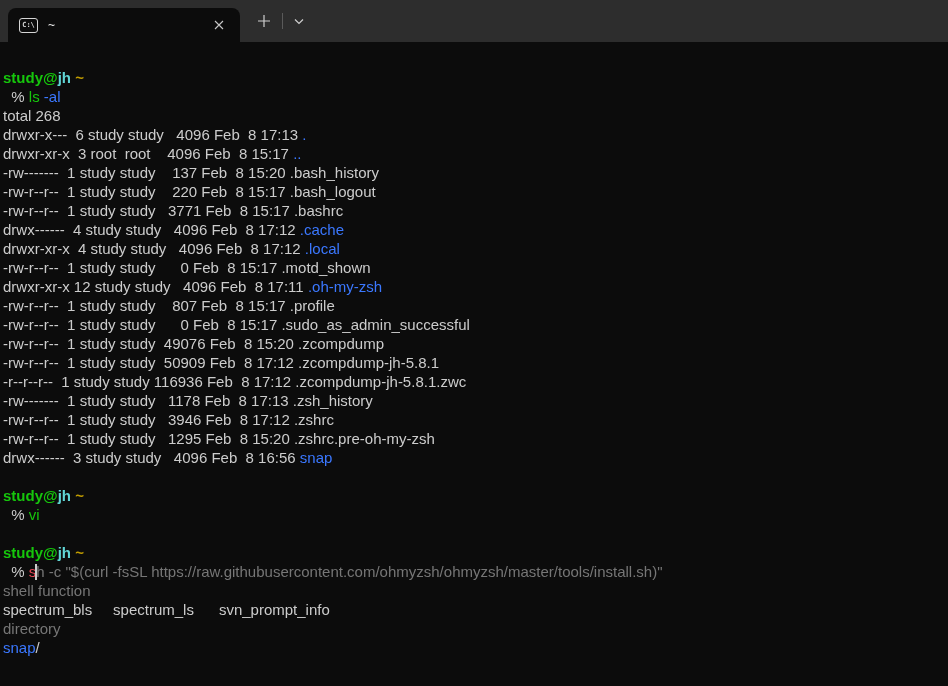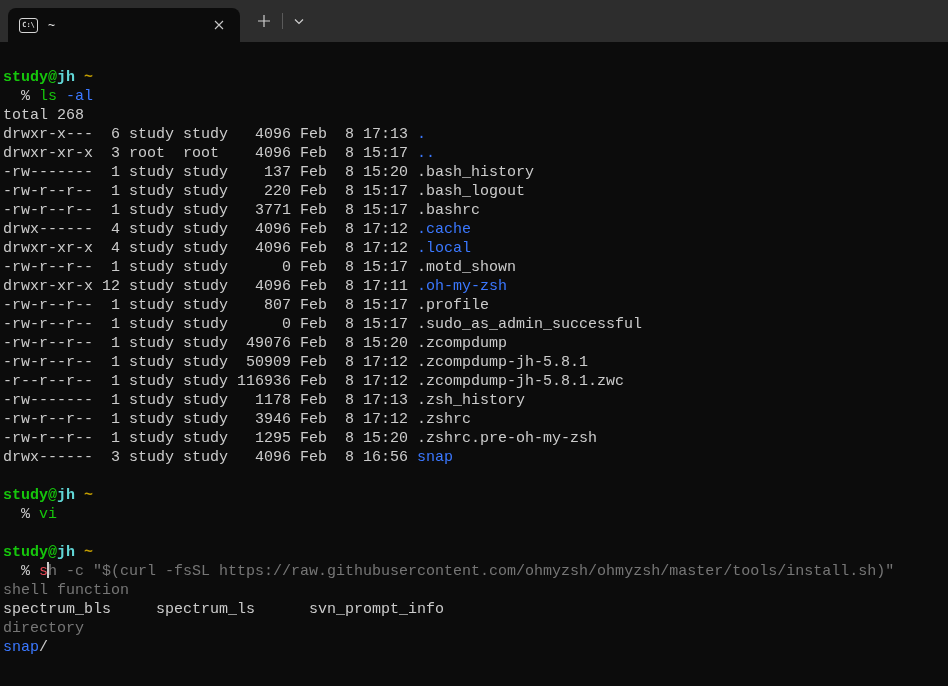--- a/index.html
+++ b/index.html
@@ -37,21 +37,21 @@
   }
   .bar-btn { align-self:center; display:flex; align-items:center; justify-content:center; }
   .newtab { margin-left:16px; width:16px; height:16px; }
   .bar-divider { align-self:center; width:1px; height:16px; background:#5a5a5a; margin:0 8px 0 10px; }
   .dropdown { width:16px; height:16px; }
 
   
   .terminal {
     flex:1; background:#0c0c0c; position:relative;
     padding:26px 0 0 3px;
-    font-family:Liberation Mono, monospace;
+    font-family:Liberation Sans, sans-serif;
     font-size:15px; line-height:19px;
     color:#cccccc; white-space:pre;
     font-variant-ligatures:none;
     overflow:hidden;
   }
   .line { height:19px; }
   .cursor {
     display:inline-block; width:2px; height:16px;
     margin:0 -1px; background:#cccccc; vertical-align:-3px;
   }

